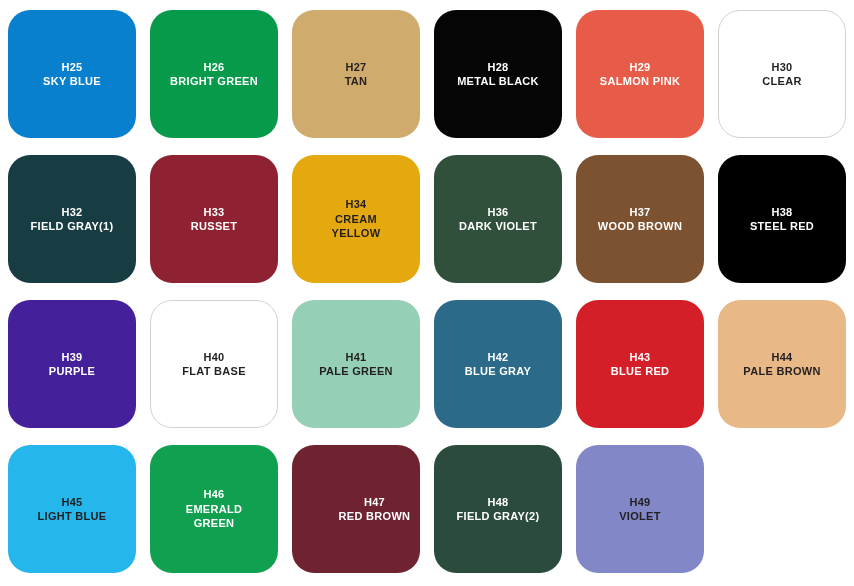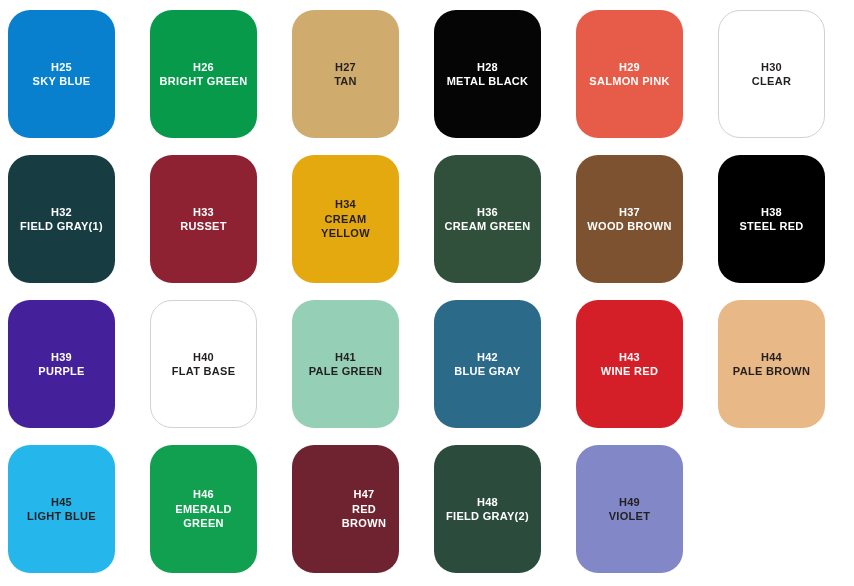--- a/index.html
+++ b/index.html
@@ -17,21 +17,21 @@
   #swatch-grid {
     display: grid;
     grid-template-columns: repeat(6, 128px);
     grid-template-rows: repeat(4, 128px);
     column-gap: 14px;
     row-gap: 17px;
     padding: 10px 0 0 8px;
     box-sizing: border-box;
   }
   .swatch {
-    width: 107px;
+    width: 128px;
     height: 128px;
     border-radius: 22px;
     display: flex;
     align-items: center;
     justify-content: center;
     box-sizing: border-box;
     overflow: hidden;
   }
   .swatch.bordered {
     border: 1px solid #d2d2d2;
@@ -83,21 +83,21 @@
       <div class="swatch-label" style="color: rgb(255, 255, 255);">H33
 RUSSET</div>
     </div>
     <div class="swatch" style="background: rgb(229, 169, 16);">
       <div class="swatch-label" style="color: rgb(35, 31, 32);">H34
 CREAM
 YELLOW</div>
     </div>
     <div class="swatch" style="background: rgb(49, 80, 59);">
       <div class="swatch-label" style="color: rgb(255, 255, 255);">H36
-CREAM GREEN</div>
+DARK VIOLET</div>
     </div>
     <div class="swatch" style="background: rgb(124, 82, 49);">
       <div class="swatch-label" style="color: rgb(255, 255, 255);">H37
 WOOD BROWN</div>
     </div>
     <div class="swatch" style="background: #000000;">
       <div class="swatch-label" style="color: rgb(255, 255, 255);">H38
 STEEL RED</div>
     </div>
     <div class="swatch" style="background: rgb(68, 33, 154);">
@@ -111,21 +111,21 @@
     <div class="swatch" style="background: rgb(149, 207, 181);">
       <div class="swatch-label" style="color: rgb(35, 31, 32);">H41
 PALE GREEN</div>
     </div>
     <div class="swatch" style="background: rgb(43, 106, 136);">
       <div class="swatch-label" style="color: rgb(255, 255, 255);">H42
 BLUE GRAY</div>
     </div>
     <div class="swatch" style="background: rgb(213, 31, 40);">
       <div class="swatch-label" style="color: rgb(255, 255, 255);">H43
-WINE RED</div>
+BLUE RED</div>
     </div>
     <div class="swatch" style="background: rgb(232, 184, 135);">
       <div class="swatch-label" style="color: rgb(35, 31, 32);">H44
 PALE BROWN</div>
     </div>
     <div class="swatch" style="background: rgb(37, 182, 236);">
       <div class="swatch-label" style="color: rgb(35, 31, 32);">H45
 LIGHT BLUE</div>
     </div>
     <div class="swatch" style="background: rgb(16, 160, 80);">

